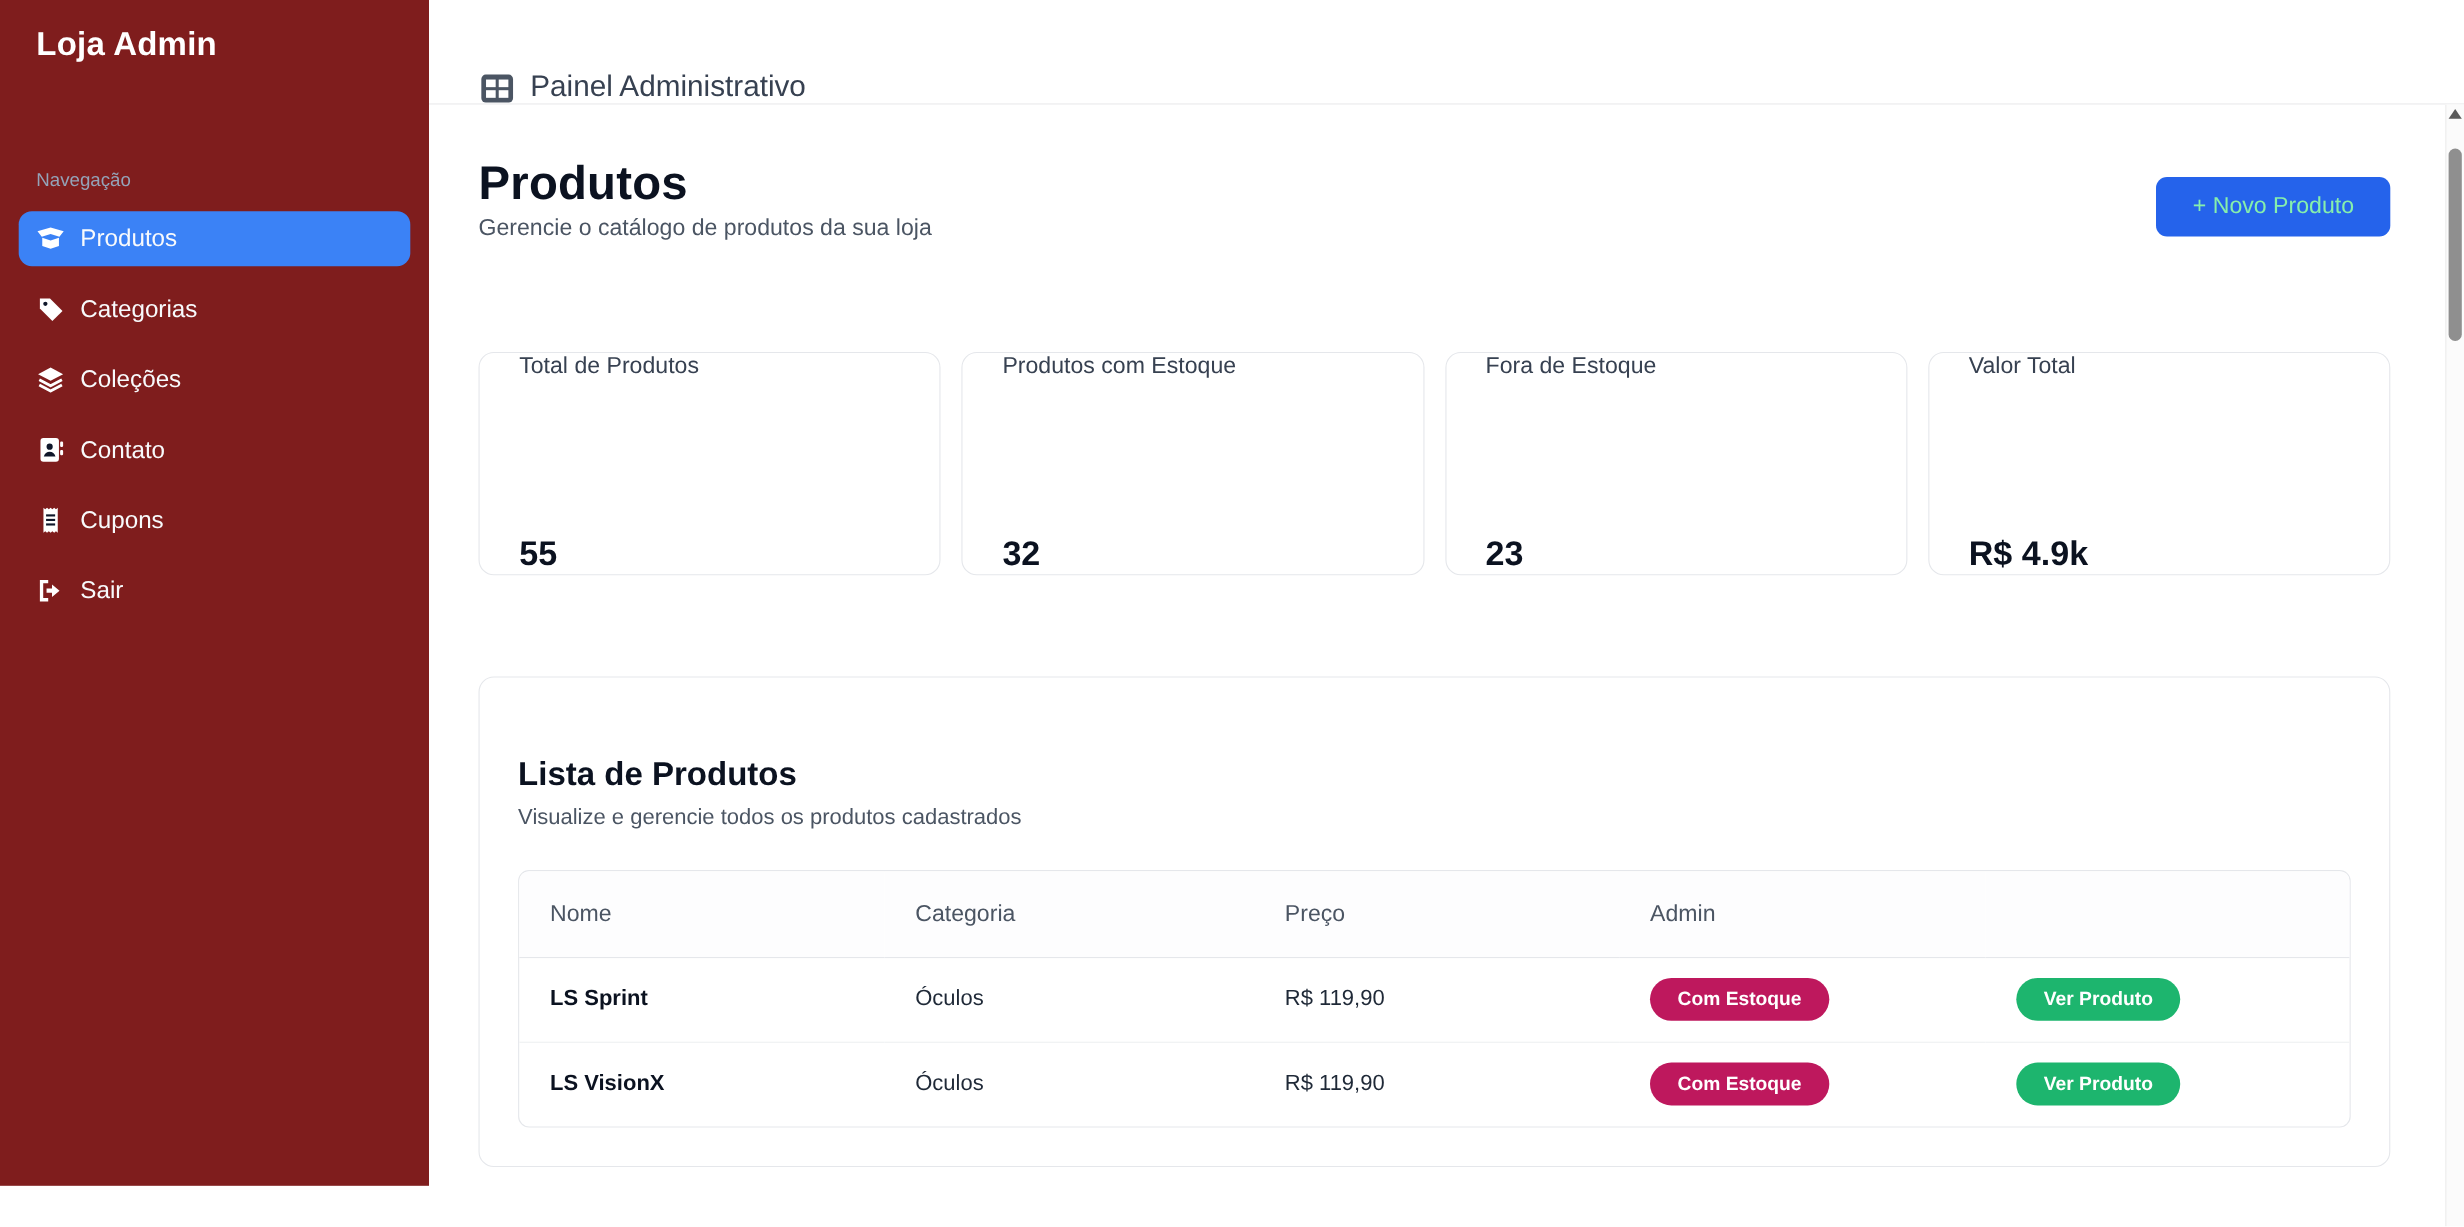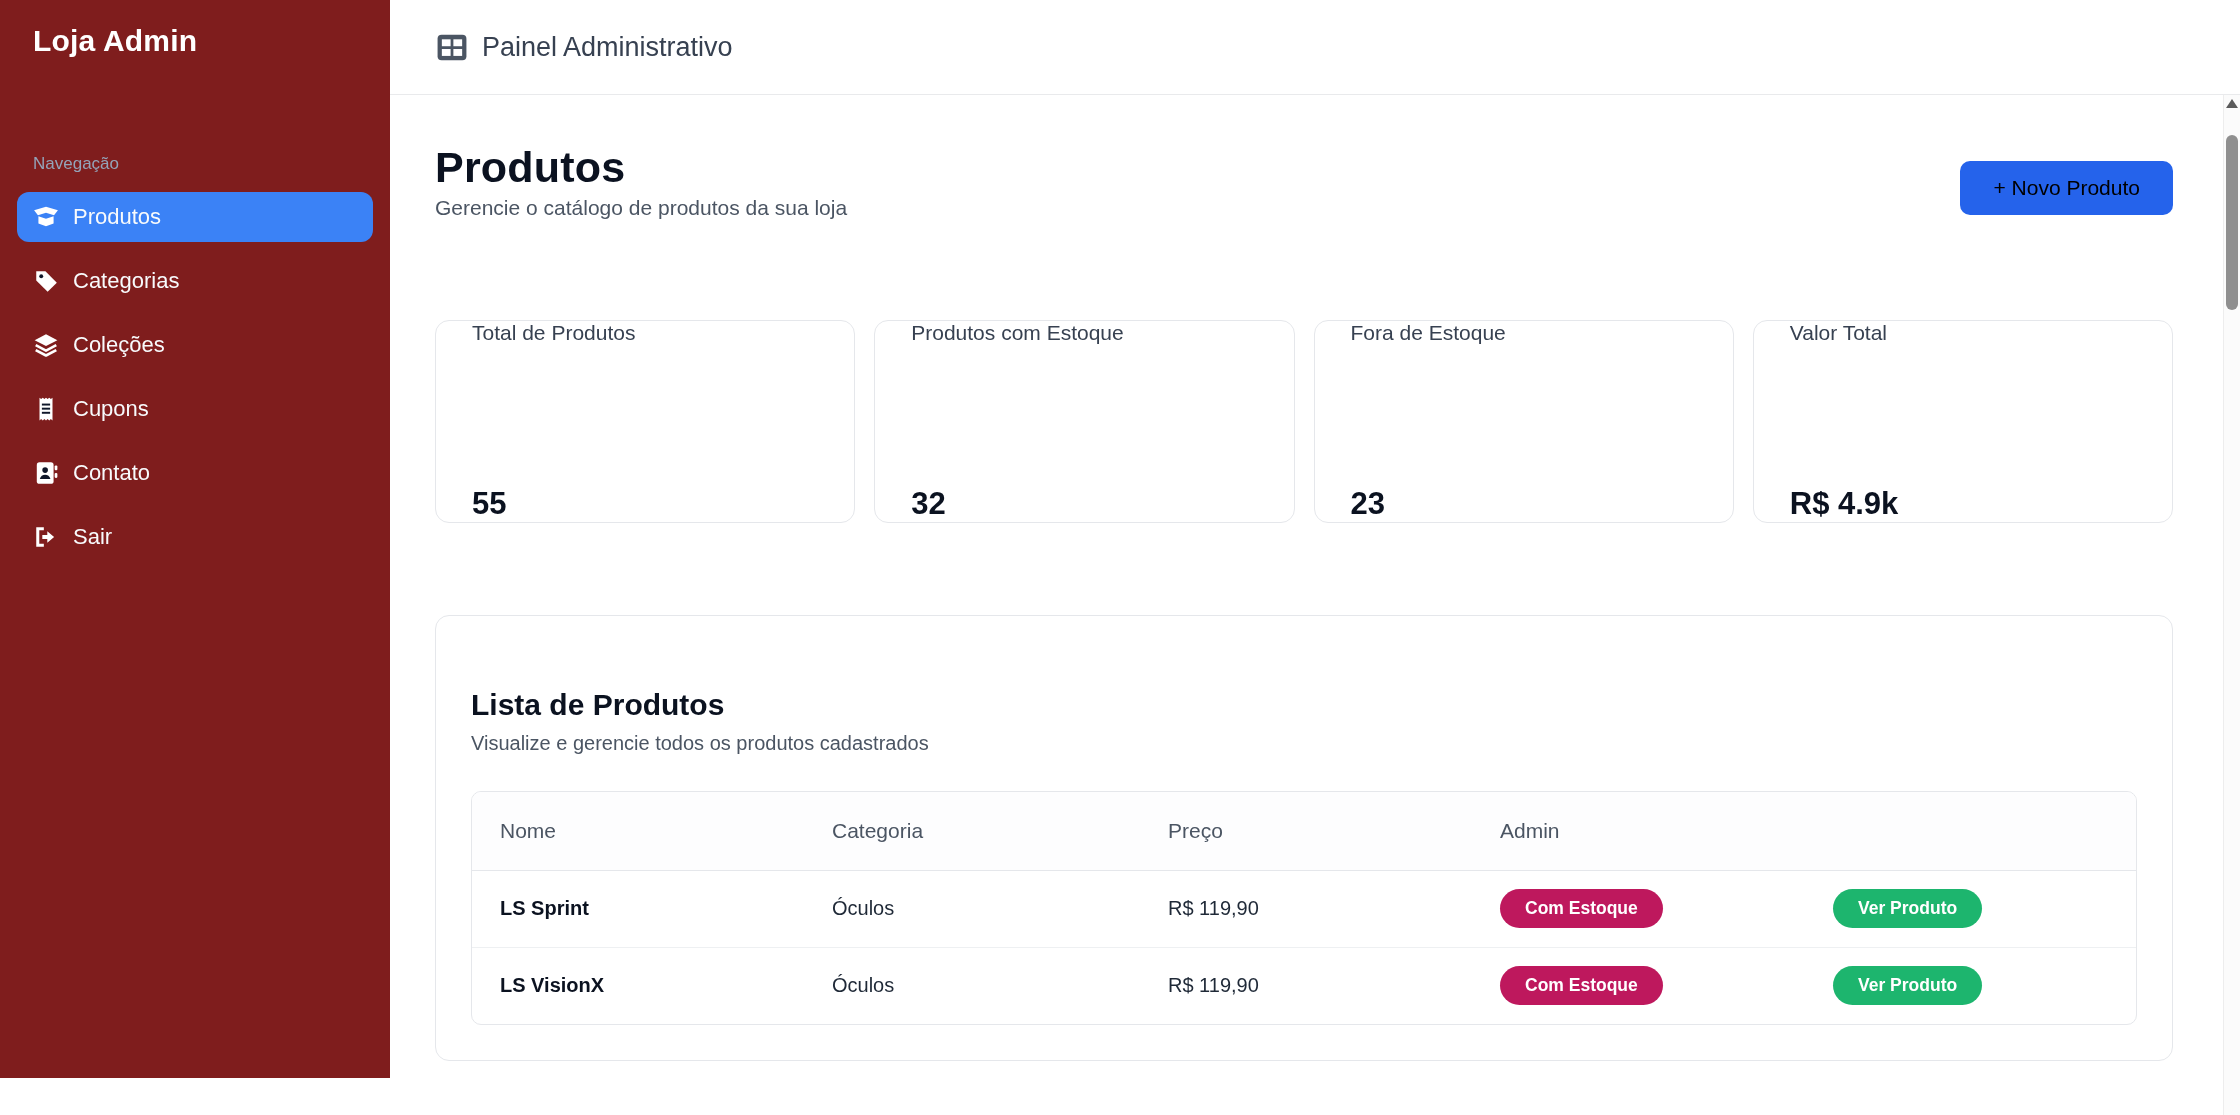--- a/index.html
+++ b/index.html
@@ -25,33 +25,33 @@
     border-radius:12px; cursor:pointer;
     font-size:22px; font-weight:500; color:#f8fafc; white-space:nowrap;
   }
   .nav-item.active { background:#3b82f6; }
   .nav-icon { width:26px; height:26px; flex:0 0 26px; display:inline-flex; }
   .nav-icon svg { width:100%; height:100%; }
 
   
   .main { flex:1; display:flex; flex-direction:column; position:relative; background:#fff; }
   .topbar {
-    height:95px; min-height:95px; display:flex; align-items:center; gap:15px;
+    height:95px; min-height:95px; display:flex; align-items:flex-end; gap:15px;
     padding-left:47px; border-bottom:1px solid #e9eaec; background:#fff;
   }
   .topbar-icon { width:30px; height:27px; display:inline-flex; }
   .topbar-title { font-size:27px; font-weight:500; color:#374151; }
 
   .content { flex:1; padding:48px 67px 0 45px; position:relative; overflow:hidden; }
 
   .page-head { display:flex; align-items:flex-start; justify-content:space-between; }
   .page-title { font-size:43px; font-weight:700; color:#0b1220; letter-spacing:.2px; }
   .page-subtitle { margin-top:4px; font-size:21px; color:#4b5563; }
   .btn-primary {
-    margin-top:18px; background:#2563eb; color:#000000; border:none; cursor:pointer;
+    margin-top:18px; background:#2563eb; color:#86efac; border:none; cursor:pointer;
     font-family:inherit; font-size:21px; font-weight:500;
     padding:15px 33px; border-radius:10px; white-space:nowrap;
   }
 
   
   .stats { display:grid; grid-template-columns:repeat(4,1fr); gap:19px; margin-top:100px; }
   .stat-card {
     height:203px; background:#fff; border:1px solid #e5e7eb; border-radius:14px;
     display:flex; flex-direction:column; justify-content:space-between; padding-left:36px;
   }
@@ -131,39 +131,39 @@
           <path fill="#ffffff" d="M12 2L1.5 7.5 12 13l10.5-5.5z"></path>
           <path fill="none" stroke="#ffffff" stroke-width="2.4" stroke-linejoin="round" d="M2.5 12.2L12 17.2l9.5-5"></path>
           <path fill="none" stroke="#ffffff" stroke-width="2.4" stroke-linejoin="round" d="M2.5 16.7L12 21.7l9.5-5"></path>
         </svg>
       </span>
       <span>Coleções</span>
     </li>
     <li class="nav-item">
       <span class="nav-icon">
         <svg viewBox="0 0 24 24">
-          <path fill="#ffffff" d="M6 1.5l1.5 1.3L9 1.5l1.5 1.3L12 1.5l1.5 1.3L15 1.5l1.5 1.3L18 1.5v21l-1.5-1.3L15 22.5l-1.5-1.3L12 22.5l-1.5-1.3L9 22.5l-1.5-1.3L6 22.5z"></path>
-          <rect x="8.2" y="7" width="7.6" height="1.8" fill="#0f172a"></rect>
-          <rect x="8.2" y="10.8" width="7.6" height="1.8" fill="#0f172a"></rect>
-          <rect x="8.2" y="14.6" width="7.6" height="1.8" fill="#0f172a"></rect>
-        </svg>
-      </span>
-      <span>Cupons</span>
-    </li>
-    <li class="nav-item">
-      <span class="nav-icon">
-        <svg viewBox="0 0 24 24">
           <rect x="3.5" y="2" width="15.5" height="20" rx="2.5" fill="#ffffff"></rect>
           <rect x="20" y="5" width="2.5" height="4.5" rx="1" fill="#ffffff"></rect>
           <rect x="20" y="12" width="2.5" height="4.5" rx="1" fill="#ffffff"></rect>
           <circle cx="11.2" cy="9.3" r="2.6" fill="#0f172a"></circle>
           <path d="M6.3 17.5c.6-2.6 2.6-4 4.9-4s4.3 1.4 4.9 4z" fill="#0f172a"></path>
         </svg>
       </span>
       <span>Contato</span>
+    </li>
+    <li class="nav-item">
+      <span class="nav-icon">
+        <svg viewBox="0 0 24 24">
+          <path fill="#ffffff" d="M6 1.5l1.5 1.3L9 1.5l1.5 1.3L12 1.5l1.5 1.3L15 1.5l1.5 1.3L18 1.5v21l-1.5-1.3L15 22.5l-1.5-1.3L12 22.5l-1.5-1.3L9 22.5l-1.5-1.3L6 22.5z"></path>
+          <rect x="8.2" y="7" width="7.6" height="1.8" fill="#0f172a"></rect>
+          <rect x="8.2" y="10.8" width="7.6" height="1.8" fill="#0f172a"></rect>
+          <rect x="8.2" y="14.6" width="7.6" height="1.8" fill="#0f172a"></rect>
+        </svg>
+      </span>
+      <span>Cupons</span>
     </li>
     <li class="nav-item">
       <span class="nav-icon">
         <svg viewBox="0 0 24 24" fill="#ffffff">
           <path d="M3 3h7v2.8H5.8v12.4H10V21H3z"></path>
           <path d="M13.2 6.8l6.3 5.2-6.3 5.2v-3.4H8.6v-3.6h4.6z"></path>
         </svg>
       </span>
       <span>Sair</span>
     </li>

